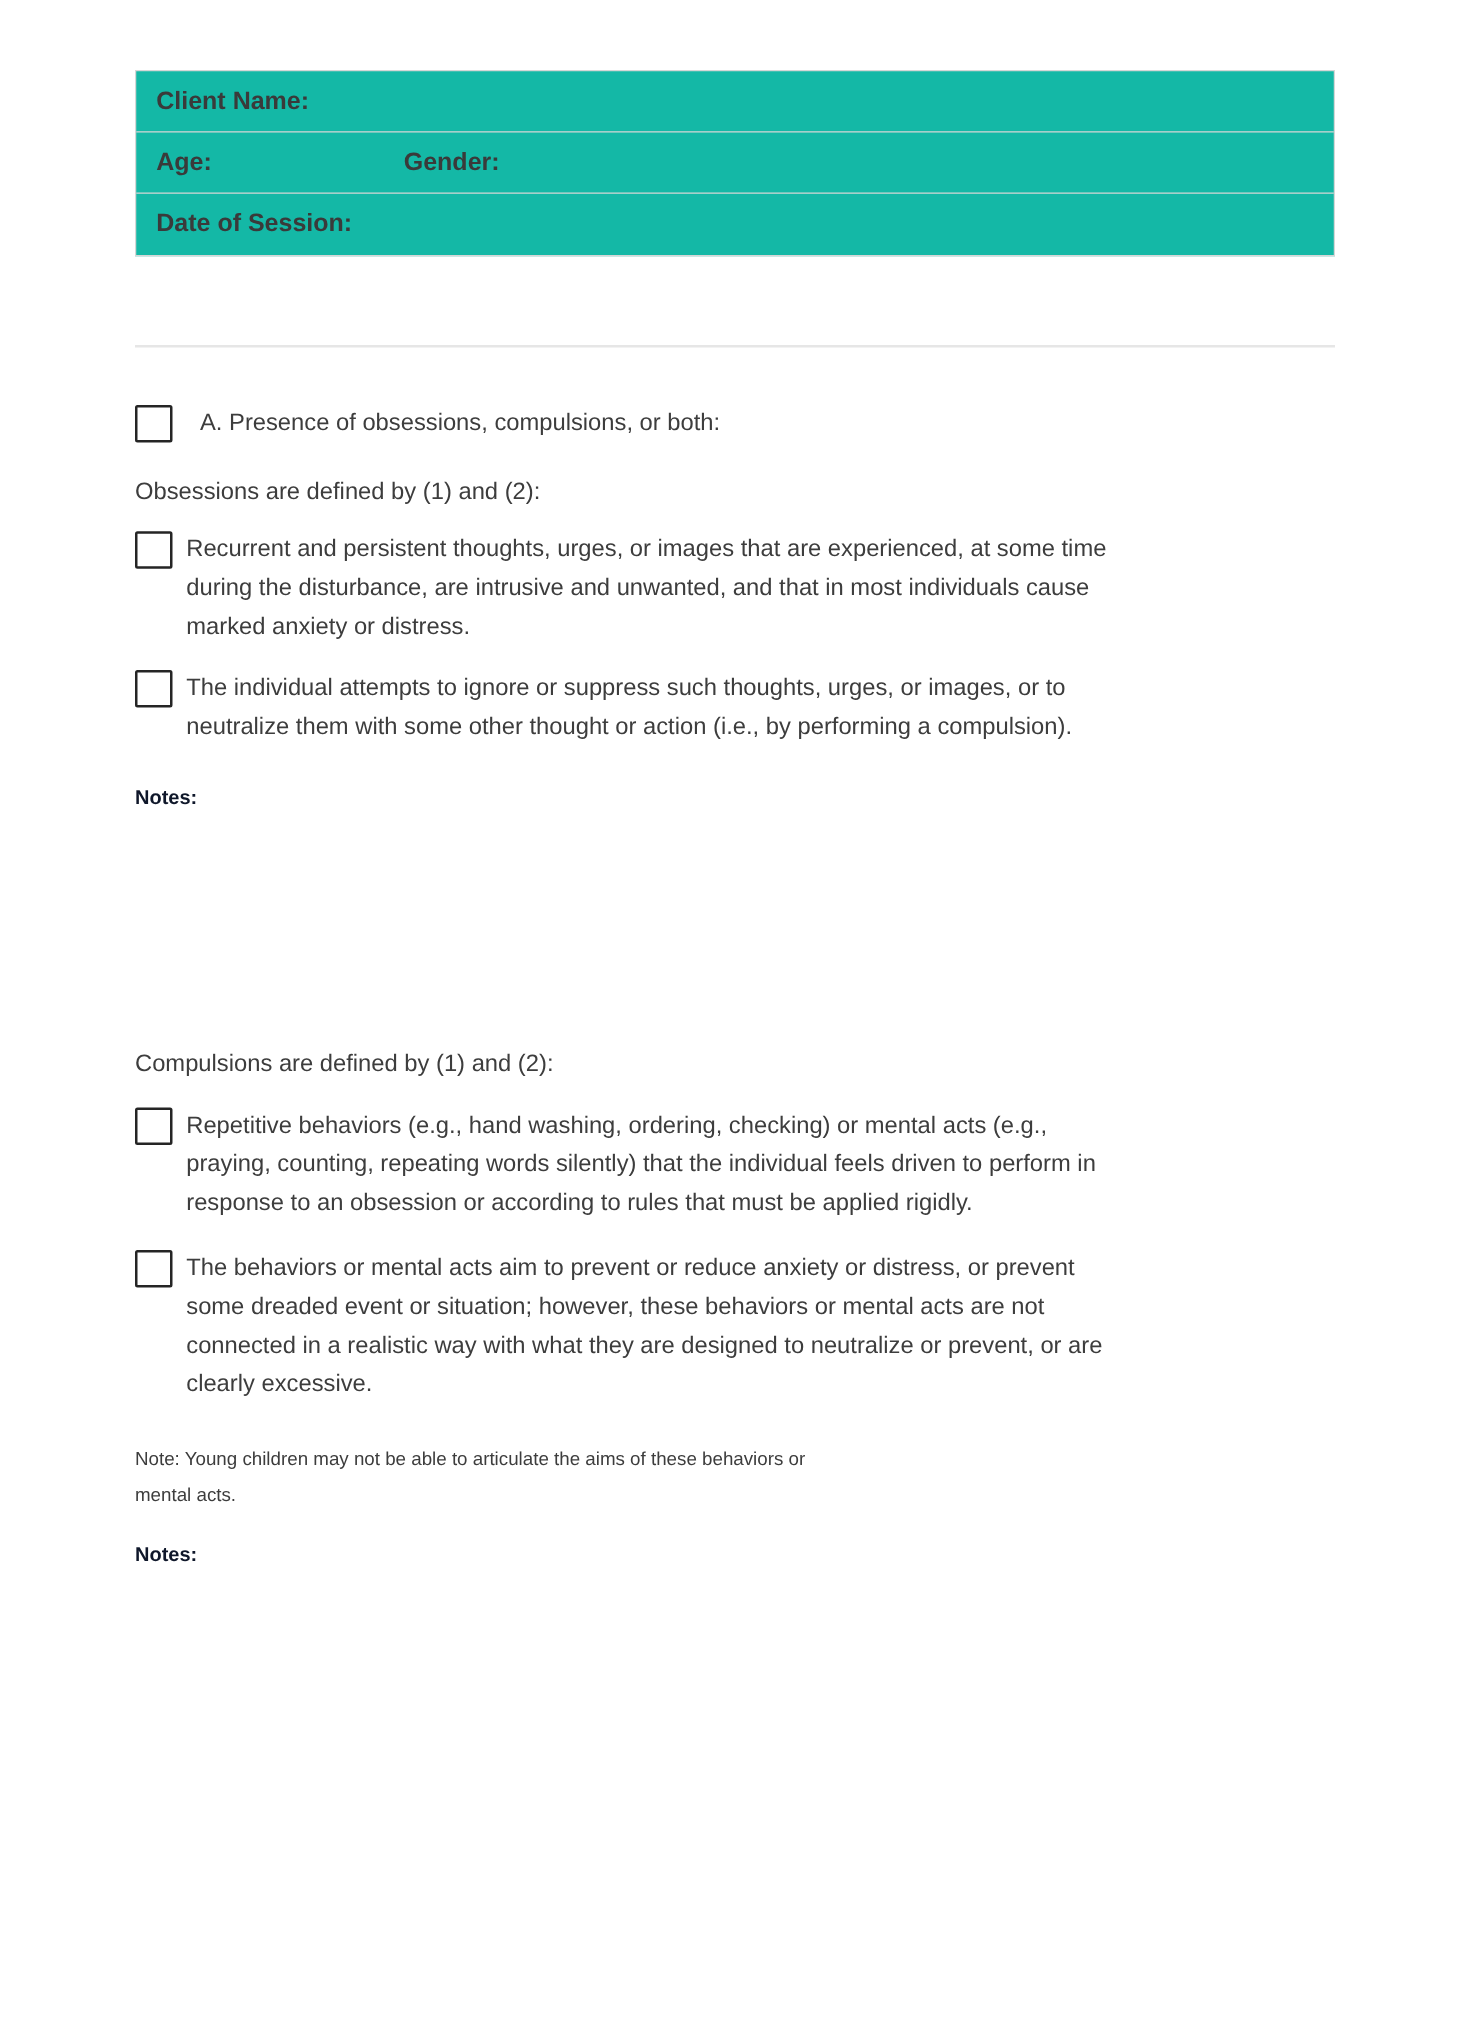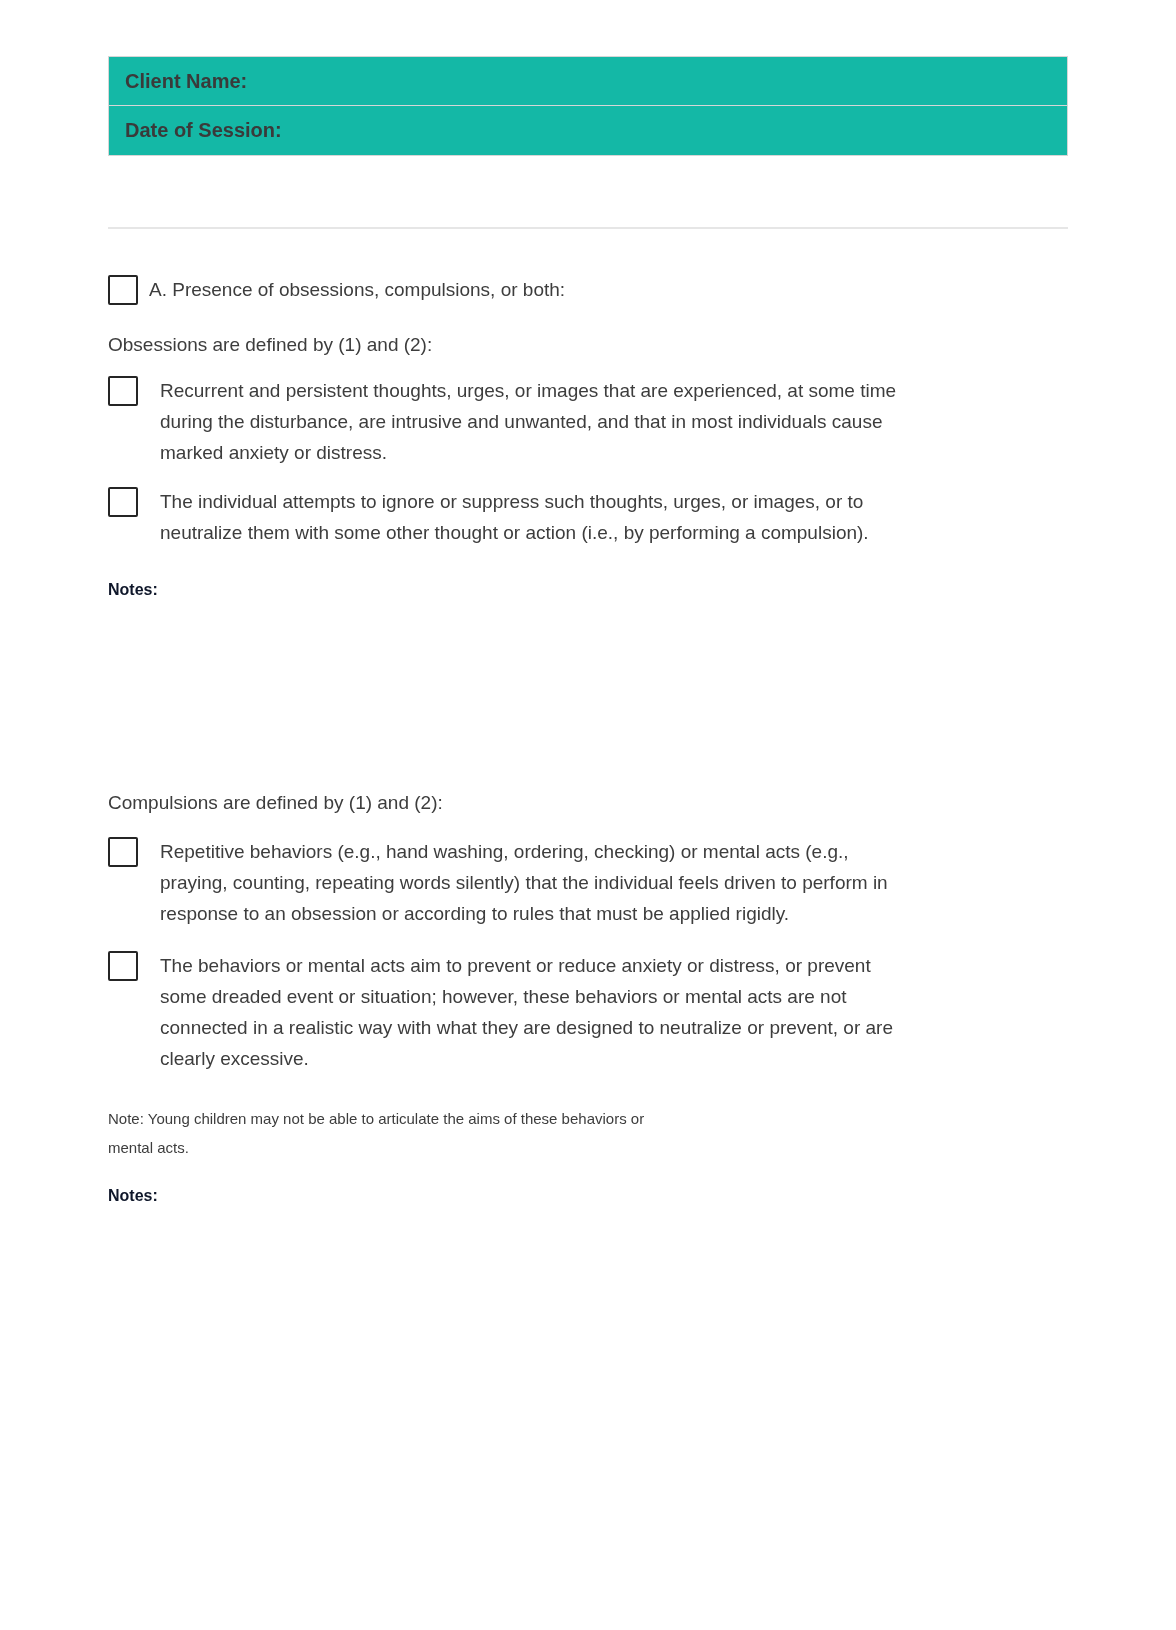--- a/index.html
+++ b/index.html
@@ -22,26 +22,26 @@
     height:49px; display:flex; align-items:center;
     padding:0 16px; border-bottom:1px solid #d6d6d6;
   }
   .info-row:last-child { border-bottom:none; }
   .info-label { font-weight:bold; font-size:20px; color:#3a3a3a; white-space:nowrap; }
   .age-group { width:198px; display:flex; align-items:center; }
   .field-fill { flex:1 1 auto; height:100%; }
 
   .divider { margin-top:71px; height:2px; background:#e6e6e6; }
 
-  .check-row { display:flex; align-items:center; gap:11px; margin-top:45px; }
+  .check-row { display:flex; align-items:center; gap:22px; margin-top:45px; }
   .checkbox {
     flex:0 0 auto; width:30px; height:30px;
     border:2px solid #252525; border-radius:2px; background:#fff;
   }
-  .check-item { display:flex; align-items:flex-start; gap:22px; }
+  .check-item { display:flex; align-items:flex-start; gap:11px; }
   .check-item .checkbox { margin-top:1px; }
 
   .body-text { font-size:19px; line-height:31px; color:#3d3d3d; }
   .pre { white-space:pre-line; }
 
   .intro-obsessions { margin-top:24px; }
   .item-1 { margin-top:15px; }
   .item-2 { margin-top:18px; }
   .notes-label { margin-top:26px; font-size:16px; line-height:31px; font-weight:bold; color:#0f172a; }
   .notes-area-1 { height:167px; }
@@ -54,20 +54,28 @@
 </style>
 </head>
 <body>
 
 <div class="page">
 
 
   <div class="info-table">
     <div class="info-row">
       <span class="info-label">Client Name:</span>
+      <span class="field-fill"></span>
+    </div>
+    <div class="info-row">
+      <span class="age-group">
+        <span class="info-label">Age:</span>
+        <span class="field-fill"></span>
+      </span>
+      <span class="info-label">Gender:</span>
       <span class="field-fill"></span>
     </div>
     <div class="info-row">
       <span class="info-label">Date of Session:</span>
       <span class="field-fill"></span>
     </div>
   </div>
 
   <div class="divider"></div>
 

